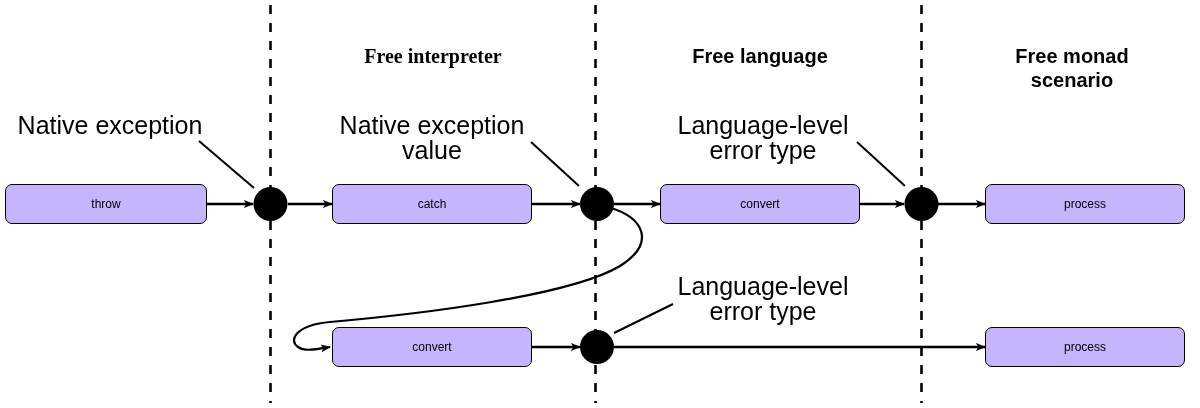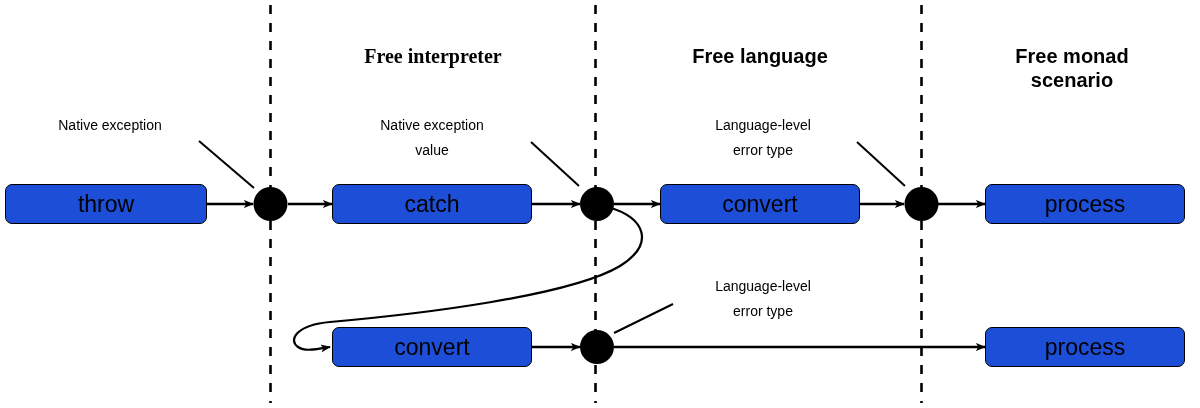--- a/index.html
+++ b/index.html
@@ -28,36 +28,36 @@
   .col-title {
     position: absolute;
     font-weight: bold;
     font-size: 20px;
     line-height: 24px;
     text-align: center;
     color: #000;
   }
   .annotation {
     position: absolute;
-    font-size: 14px;
+    font-size: 25px;
     line-height: 25px;
     text-align: center;
     color: #000;
     white-space: pre-line;
   }
   .node-box {
     position: absolute;
     box-sizing: border-box;
     border: 1.6px solid #000000;
     border-radius: 7px;
-    background: #1d4ed8;
+    background: #c4b5fd;
     display: flex;
     align-items: center;
     justify-content: center;
-    font-size: 23px;
+    font-size: 12px;
     color: #000;
   }
 </style>
 </head>
 <body>
 
 <div id="canvas">
 
   <svg id="diagram-svg" viewBox="0 0 1200 408" xmlns="http://www.w3.org/2000/svg">
     <defs>

